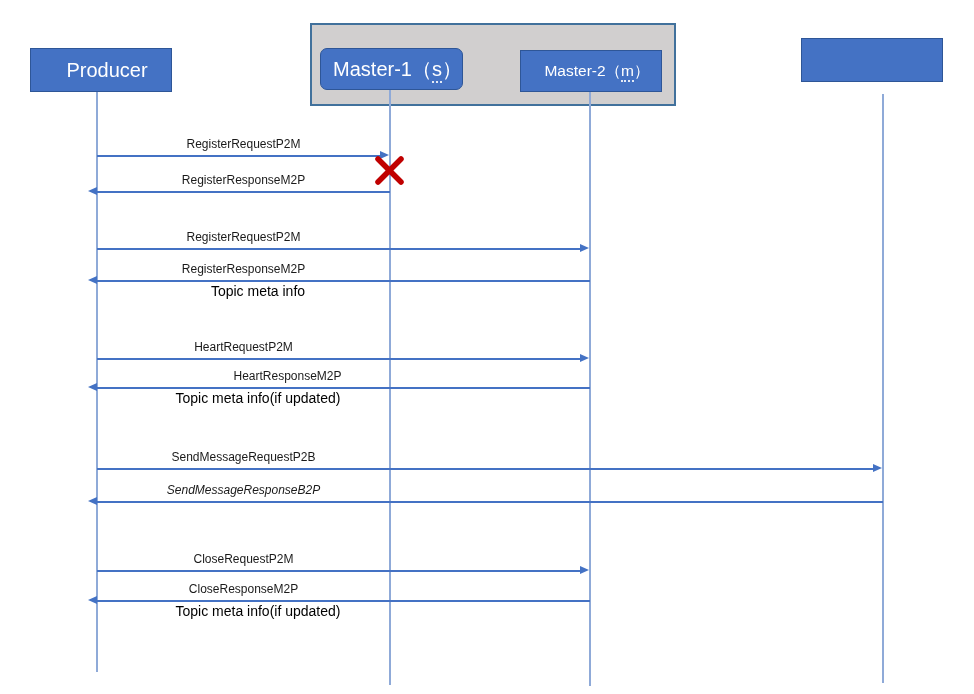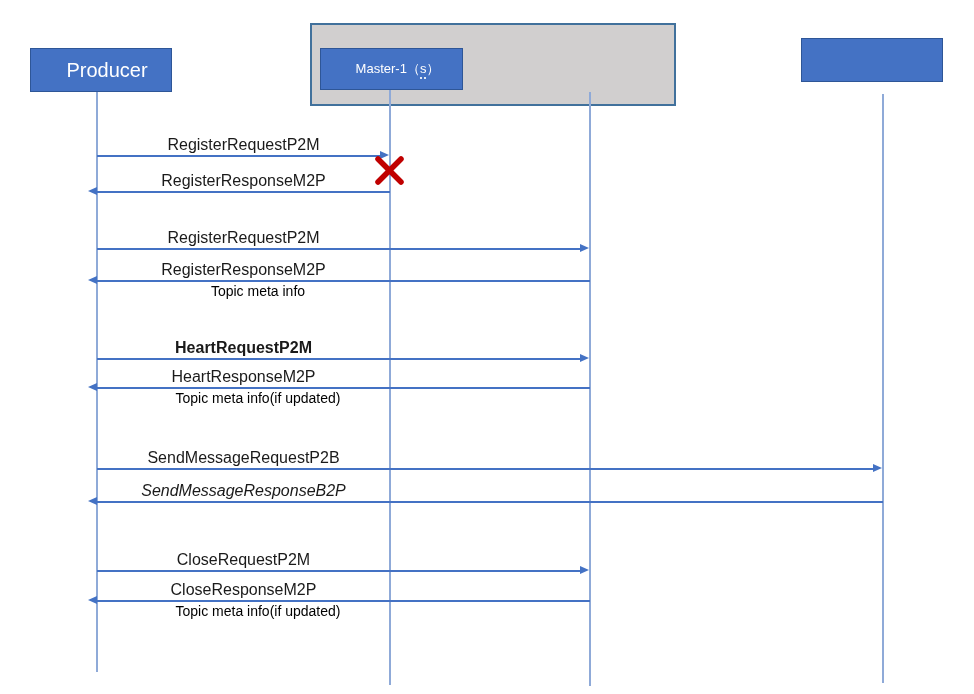--- a/index.html
+++ b/index.html
@@ -15,32 +15,32 @@
   .lifeline.producer { left:96px;  top:92px; height:580px; }
   .lifeline.master1  { left:389px; top:90px; height:595px; }
   .lifeline.master2  { left:589px; top:92px; height:594px; }
   .lifeline.broker   { left:882px; top:94px; height:589px; }
   .actor-box {
     position:absolute; background:#4472C4; border:1.5px solid #2E5697;
     box-sizing:border-box; color:#ffffff; display:flex;
     align-items:center; justify-content:center; white-space:nowrap;padding-left:12px;
   }
   .actor-box.producer { left:30px;  top:48px; width:142px; height:44px; font-size:20px; }
-  .actor-box.master1  { left:320px; top:48px; width:143px; height:42px; font-size:13px; }
+  .actor-box.master1  { left:320px; top:48px; width:143px; height:42px; font-size:20px;border-radius:7px; }
   .actor-box.master2  { left:520px; top:50px; width:142px; height:42px; font-size:15.5px; }
   .actor-box.broker-shadow { left:801px; top:38px; width:142px; height:44px; }
   .actor-box.broker   { left:811px; top:50px; width:142px; height:44px; font-size:19px; }
   .spell-mark { border-bottom:2px dotted rgba(255,255,255,0.85); padding-bottom:1px; }
   .msg-line { position:absolute; height:1.6px; background:#4472C4; }
   .arrow-head { position:absolute; width:0; height:0; border-top:4.5px solid transparent; border-bottom:4.5px solid transparent; }
   .arrow-head.right { border-left:9px solid #4472C4; }
   .arrow-head.left  { border-right:9px solid #4472C4; }
   .msg-label {
     position:absolute; left:97px; width:293px; text-align:center;
-    font-size:16px; color:#1a1a1a; height:17px; line-height:17px; white-space:nowrap;
+    font-size:12px; color:#1a1a1a; height:17px; line-height:17px; white-space:nowrap;
   }
   .msg-note {
     position:absolute; left:100px; width:316px; text-align:center;
     font-size:14px; font-weight:normal; color:#000000; white-space:nowrap;
   }
   .fail-x { position:absolute; left:373px; top:154px; }
 </style>
 </head>
 <body>
 
@@ -54,20 +54,23 @@
   <div class="lifeline broker"></div>
 
   <div class="actor-box producer">
     <span>Producer</span>
   </div>
 
   <div class="actor-box master1">
     <span><span>Master-1（</span><span class="spell-mark">s</span><span>）</span></span>
   </div>
 
+  <div class="actor-box master2">
+    <span><span>Master-2（</span><span class="spell-mark">m</span><span>）</span></span>
+  </div>
 
   <div class="actor-box broker-shadow"></div>
 
   <div>
       <div class="msg-label" style="top: 136px;">RegisterRequestP2M</div>
       <div class="msg-line" style="top: 155px; left: 97px; width: 285px;"></div>
       <div class="arrow-head right" style="top: 151.4px; left: 380px;"></div>
       <svg width="33" height="33" viewBox="0 0 33 33" class="fail-x">
         <line x1="5" y1="5" x2="28" y2="28" stroke="#C00000" stroke-width="5.5" stroke-linecap="round"></line>
         <line x1="28" y1="5" x2="5" y2="28" stroke="#C00000" stroke-width="5.5" stroke-linecap="round"></line>
@@ -75,24 +78,24 @@
       <div class="msg-label" style="top: 172px;">RegisterResponseM2P</div>
       <div class="msg-line" style="top: 191px; left: 96px; width: 294px;"></div>
       <div class="arrow-head left" style="top: 187.4px; left: 88px;"></div>
       <div class="msg-label" style="top: 229px;">RegisterRequestP2M</div>
       <div class="msg-line" style="top: 248px; left: 97px; width: 485px;"></div>
       <div class="arrow-head right" style="top: 244.4px; left: 580px;"></div>
       <div class="msg-label" style="top: 261px;">RegisterResponseM2P</div>
       <div class="msg-line" style="top: 280px; left: 96px; width: 494px;"></div>
       <div class="arrow-head left" style="top: 276.4px; left: 88px;"></div>
       <div class="msg-note" style="top: 283px;">Topic meta info</div>
-      <div class="msg-label" style="top: 339px; font-weight: bold;">HeartRequestP2M</div>
+      <div class="msg-label" style="top: 339px;">HeartRequestP2M</div>
       <div class="msg-line" style="top: 358px; left: 97px; width: 485px;"></div>
       <div class="arrow-head right" style="top: 354.4px; left: 580px;"></div>
-      <div class="msg-label" style="top: 368px;">HeartResponseM2P</div>
+      <div class="msg-label" style="top: 368px; margin-left: 44px;">HeartResponseM2P</div>
       <div class="msg-line" style="top: 387px; left: 96px; width: 494px;"></div>
       <div class="arrow-head left" style="top: 383.4px; left: 88px;"></div>
       <div class="msg-note" style="top: 390px;">Topic meta info(if updated)</div>
       <div class="msg-label" style="top: 449px;">SendMessageRequestP2B</div>
       <div class="msg-line" style="top: 468px; left: 97px; width: 778px;"></div>
       <div class="arrow-head right" style="top: 464.4px; left: 873px;"></div>
       <div class="msg-label" style="top: 482px; font-style: italic;">SendMessageResponseB2P</div>
       <div class="msg-line" style="top: 501px; left: 96px; width: 787px;"></div>
       <div class="arrow-head left" style="top: 497.4px; left: 88px;"></div>
       <div class="msg-label" style="top: 551px;">CloseRequestP2M</div>

